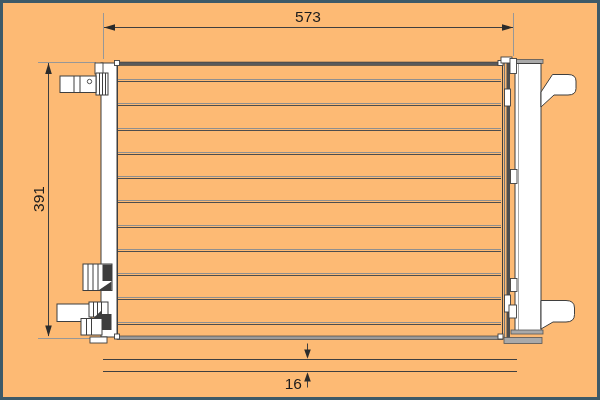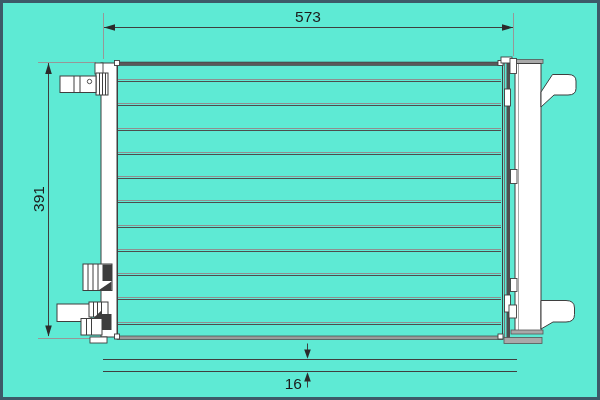--- a/index.html
+++ b/index.html
@@ -1,16 +1,16 @@
 <!DOCTYPE html>
 <html><head>
 <meta charset="utf-8">
 <style>
   html,body{margin:0;padding:0;background:#ffffff;}
-  .page{position:relative;width:600px;height:400px;overflow:hidden;background:#5eead4;}
+  .page{position:relative;width:600px;height:400px;overflow:hidden;background:#fdba74;}
   svg{display:block;}
   text{font-family:"Liberation Sans", sans-serif;fill:#1c1c1c;}
   .dimtext{font-size:15.5px;}
   .ln{stroke:#3f3f3f;stroke-width:1;fill:none;}
   .lngray{stroke:#979797;stroke-width:1;fill:none;}
   .white{fill:#ffffff;stroke:#3f3f3f;stroke-width:1;}
   .whitethin{fill:#ffffff;stroke:#3f3f3f;stroke-width:0.9;}
   .dark{fill:#3d3d3d;stroke:none;}
   .graybar{fill:#a9a9a9;stroke:#555555;stroke-width:0.8;}
   .arrow{fill:#2b2b2b;stroke:none;}

